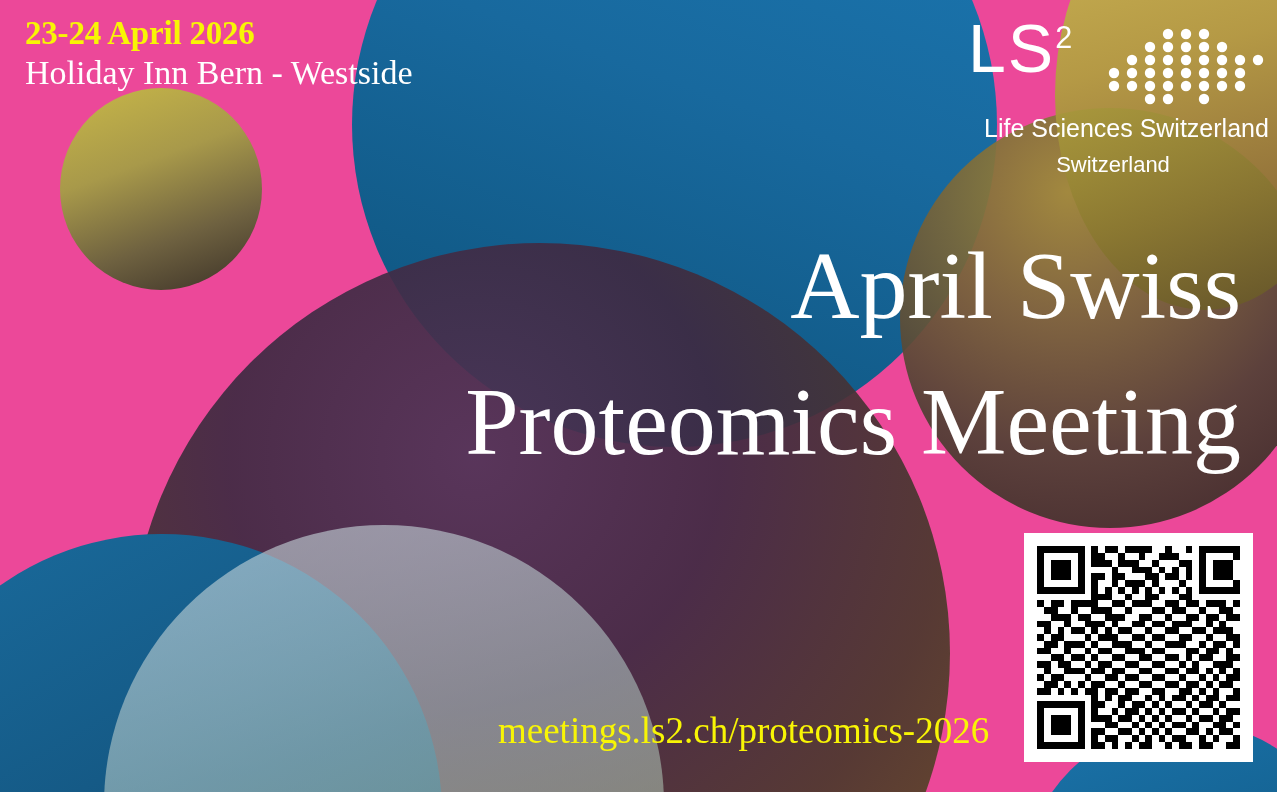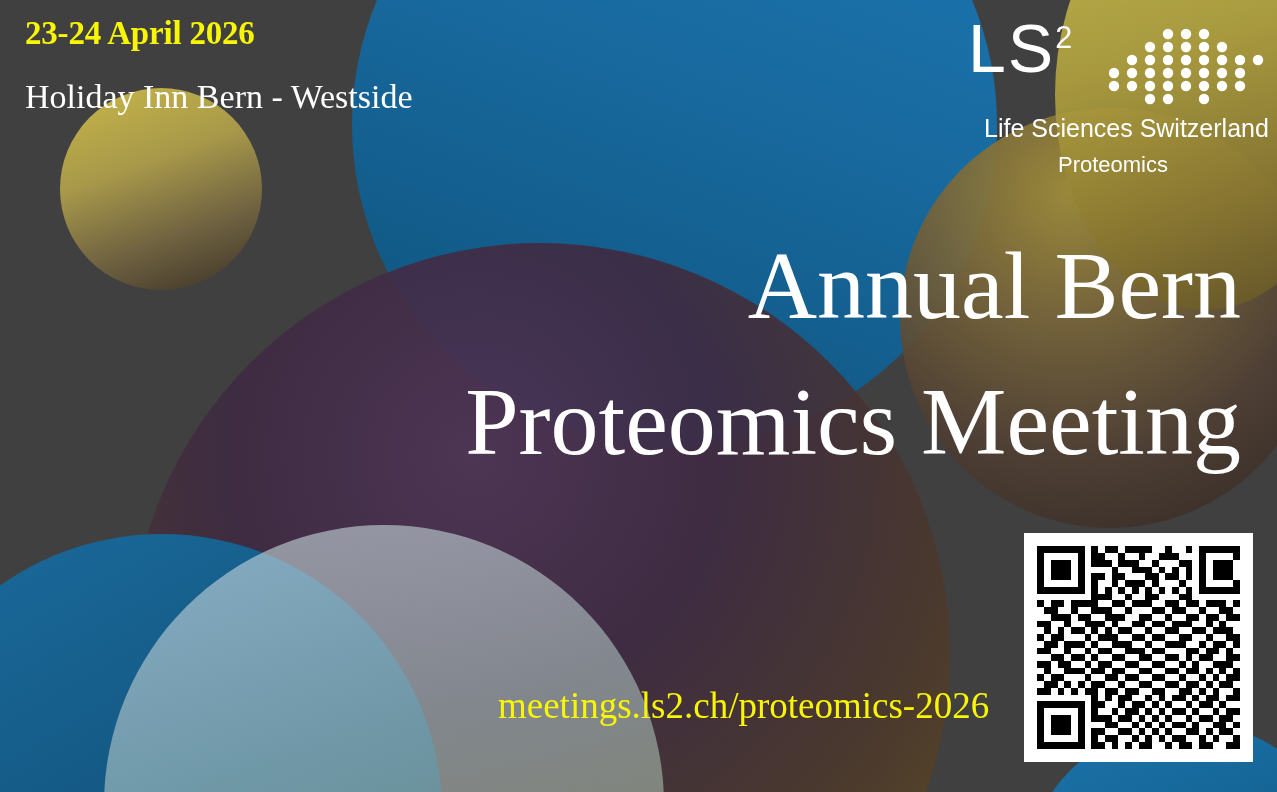--- a/index.html
+++ b/index.html
@@ -3,21 +3,21 @@
 <meta charset="utf-8">
 <style>
   html,body{margin:0;padding:0;background:#000;}
   body{font-family:"Liberation Serif",serif;}
 
   #poster{
     position:relative;
     width:1277px;
     height:792px;
     overflow:hidden;
-    background:#404040;
+    background:#ec4899;
   }
 
   
   .blob{position:absolute;border-radius:50%;}
 
   #blob-gold-topleft{
     left:60px; top:88px; width:202px; height:202px;
     background:linear-gradient(160deg,#c8b748 0%,#a8994a 38%,#6e6140 70%,#3a3026 100%);
   }
 
@@ -64,21 +64,21 @@
     font-size:33px;
     font-weight:bold;
     letter-spacing:-0.2px;
     line-height:1.08;
     white-space:nowrap;
   }
   #event-venue{
     color:#ffffff;
     font-size:34px;
     line-height:1.18;
-    margin-top:25px;
+    margin-top:1px;
     white-space:nowrap;
   }
 
   
   #ls2-logo{
     position:absolute;
     left:960px; top:14px;
     width:300px; height:180px;
   }
   #ls2-wordmark{
@@ -124,21 +124,21 @@
     font-size:96px;
     line-height:1.42;
     white-space:nowrap;
   }
   #title-line-1{display:block;}
   #title-line-2{display:block;text-align:center;}
 
   
   #event-url{
     position:absolute;
-    left:498px; top:684px;
+    left:498px; top:709px;
     color:#f8f505;
     font-size:37px;
     white-space:nowrap;
   }
 
   
   #qr-code{
     position:absolute;
     left:1024px; top:533px;
     width:229px; height:229px;
@@ -204,25 +204,25 @@
             <circle cx="98" cy="60" r="5.2"></circle>
             <circle cx="116" cy="60" r="5.2"></circle>
             <circle cx="134" cy="60" r="5.2"></circle>
           <circle cx="44" cy="73" r="5.2"></circle>
             <circle cx="62" cy="73" r="5.2"></circle>
             <circle cx="98" cy="73" r="5.2"></circle>
         </g>
       </svg>
     </div>
     <div id="ls2-subtitle">Life Sciences Switzerland</div>
-    <div id="ls2-division">Proteomics</div>
+    <div id="ls2-division">Switzerland</div>
   </div>
 
   <div id="main-title">
-    <span id="title-line-1">Annual Bern</span>
+    <span id="title-line-1">April Swiss</span>
     <span id="title-line-2">Proteomics Meeting</span>
   </div>
 
   <div id="event-url">meetings.ls2.ch/proteomics-2026</div>
 
   <div id="qr-code">
       <svg viewBox="0 0 34 34" shape-rendering="crispEdges">
         <rect x="0" y="0" width="34" height="34" fill="#ffffff"></rect>
         <g fill="#000000">
           <rect x="2" y="2" width="7" height="1"></rect>

